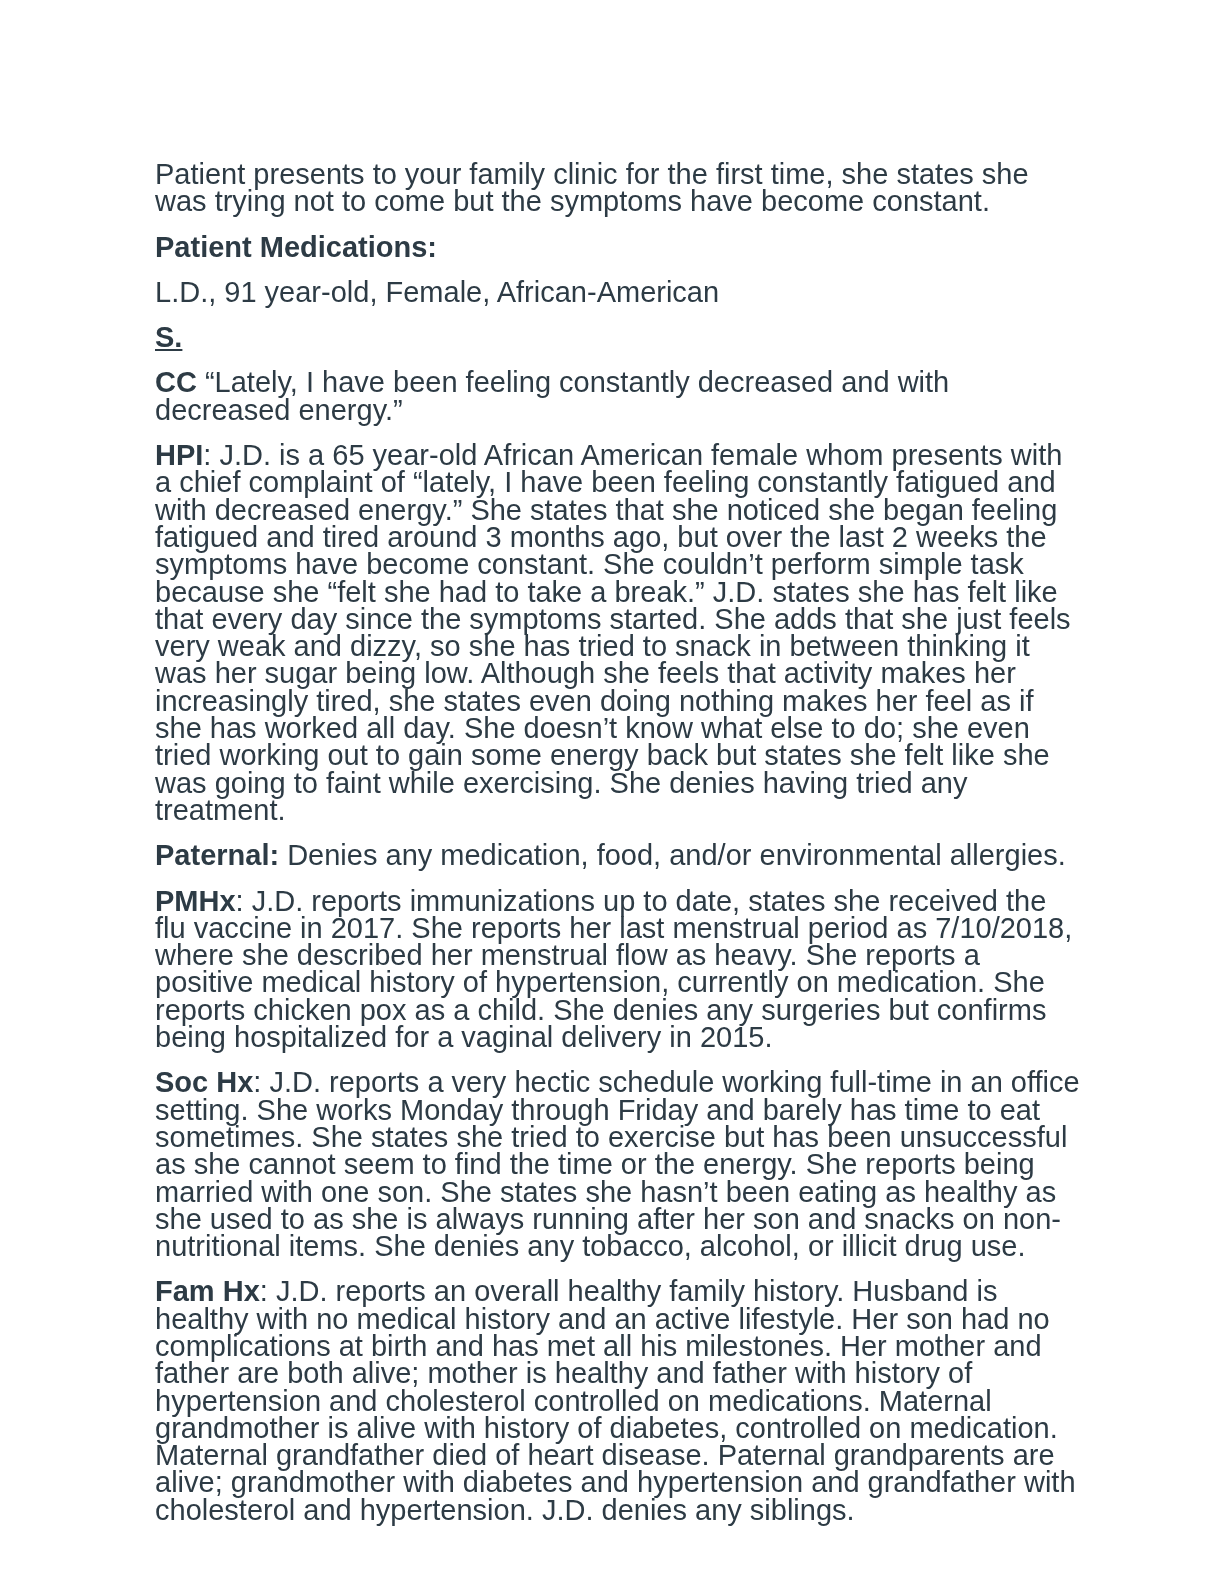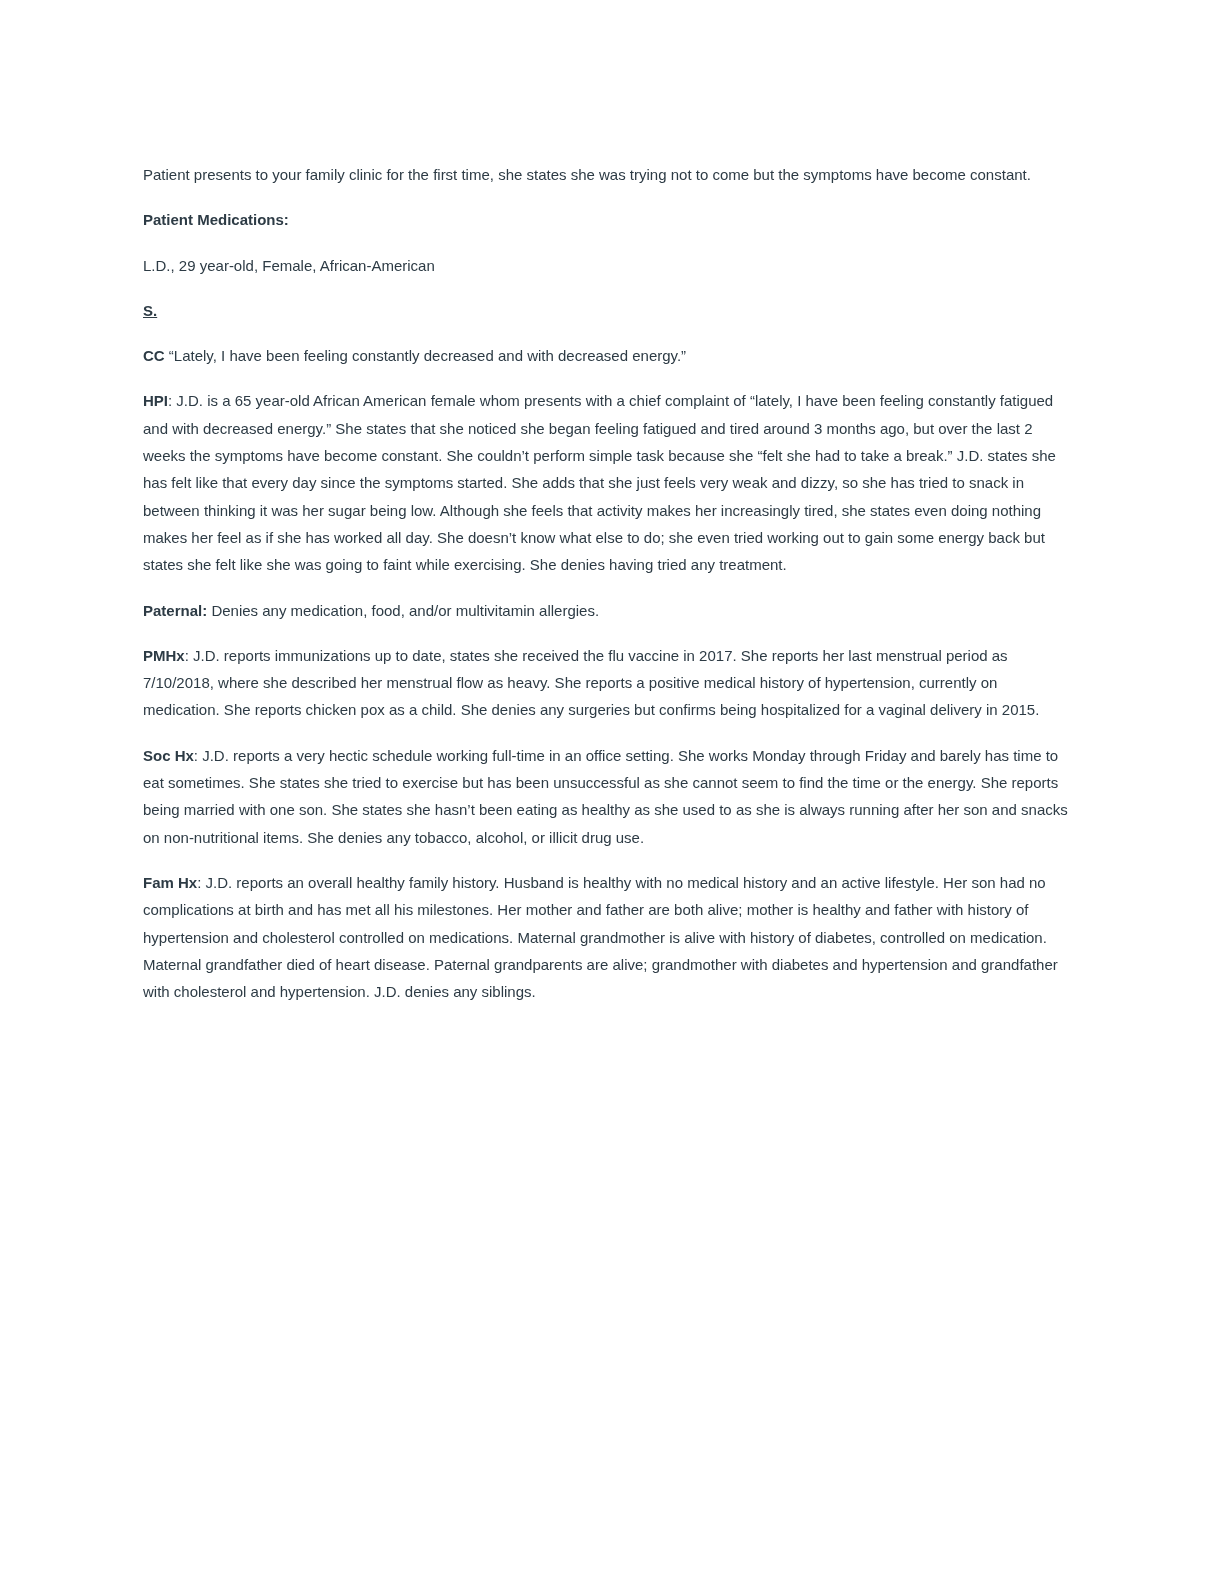--- a/index.html
+++ b/index.html
@@ -8,25 +8,25 @@
       background: #ffffff;
     }
     body {
       width: 1224px;
       height: 1584px;
       position: relative;
       overflow: hidden;
     }
     .page {
       position: absolute;
-      left: 143px;
+      left: 155px;
       top: 161px;
       width: 930px;
       font-family: "Liberation Sans", sans-serif;
-      font-size: 15px;
+      font-size: 29px;
       line-height: 27.3px;
       color: #2d3b45;
     }
     .page p {
       margin: 0 0 18px 0;
     }
     .b {
       font-weight: bold;
     }
     .u {
@@ -35,29 +35,29 @@
     }
   </style>
 </head>
 <body>
 
 <div class="page">
   <p>Patient presents to your family clinic for the first time, she states she was trying not to come but the symptoms have become constant.</p>
 
   <p class="b">Patient Medications:</p>
 
-  <p>L.D., 29 year-old, Female, African-American</p>
+  <p>L.D., 91 year-old, Female, African-American</p>
 
   <p class="u">S.</p>
 
   <p><span class="b">CC</span><span> </span><span>“Lately, I have been feeling constantly decreased and with decreased energy.”</span></p>
 
   <p><span class="b">HPI</span><span>: </span><span>J.D. is a 65 year-old African American female whom presents with a chief complaint of “lately, I have been feeling constantly fatigued and with decreased energy.” She states that she noticed she began feeling fatigued and tired around 3 months ago, but over the last 2 weeks the symptoms have become constant. She couldn’t perform simple task because she “felt she had to take a break.” J.D. states she has felt like that every day since the symptoms started. She adds that she just feels very weak and dizzy, so she has tried to snack in between thinking it was her sugar being low. Although she feels that activity makes her increasingly tired, she states even doing nothing makes her feel as if she has worked all day. She doesn’t know what else to do; she even tried working out to gain some energy back but states she felt like she was going to faint while exercising. She denies having tried any treatment.</span></p>
 
 
-  <p><span class="b">Paternal:</span><span> </span><span>Denies any medication, food, and/or multivitamin allergies.</span></p>
+  <p><span class="b">Paternal:</span><span> </span><span>Denies any medication, food, and/or environmental allergies.</span></p>
 
   <p><span class="b">PMHx</span><span>: </span><span>J.D. reports immunizations up to date, states she received the flu vaccine in 2017. She reports her last menstrual period as 7/10/2018, where she described her menstrual flow as heavy. She reports a positive medical history of hypertension, currently on medication. She reports chicken pox as a child. She denies any surgeries but confirms being hospitalized for a vaginal delivery in 2015.</span></p>
 
   <p><span class="b">Soc Hx</span><span>: </span><span>J.D. reports a very hectic schedule working full-time in an office setting. She works Monday through Friday and barely has time to eat sometimes. She states she tried to exercise but has been unsuccessful as she cannot seem to find the time or the energy. She reports being married with one son. She states she hasn’t been eating as healthy as she used to as she is always running after her son and snacks on non-nutritional items. She denies any tobacco, alcohol, or illicit drug use.</span></p>
 
   <p><span class="b">Fam Hx</span><span>: </span><span>J.D. reports an overall healthy family history. Husband is healthy with no medical history and an active lifestyle. Her son had no complications at birth and has met all his milestones. Her mother and father are both alive; mother is healthy and father with history of hypertension and cholesterol controlled on medications. Maternal grandmother is alive with history of diabetes, controlled on medication. Maternal grandfather died of heart disease. Paternal grandparents are alive; grandmother with diabetes and hypertension and grandfather with cholesterol and hypertension. J.D. denies any siblings.</span></p>
 </div>
 
 </body></html>

